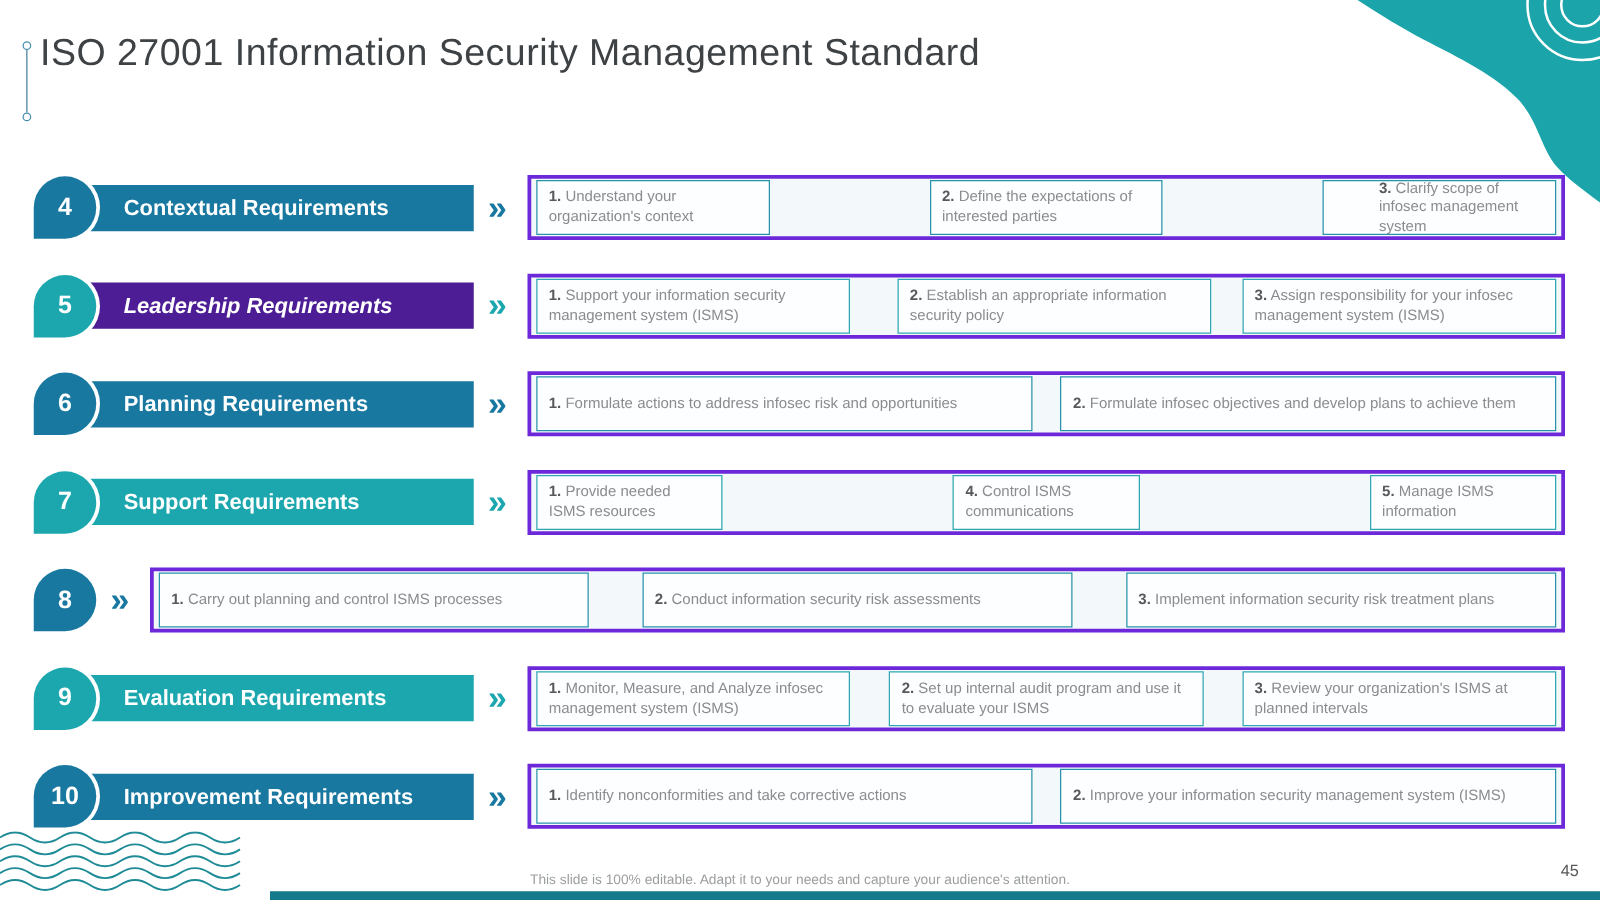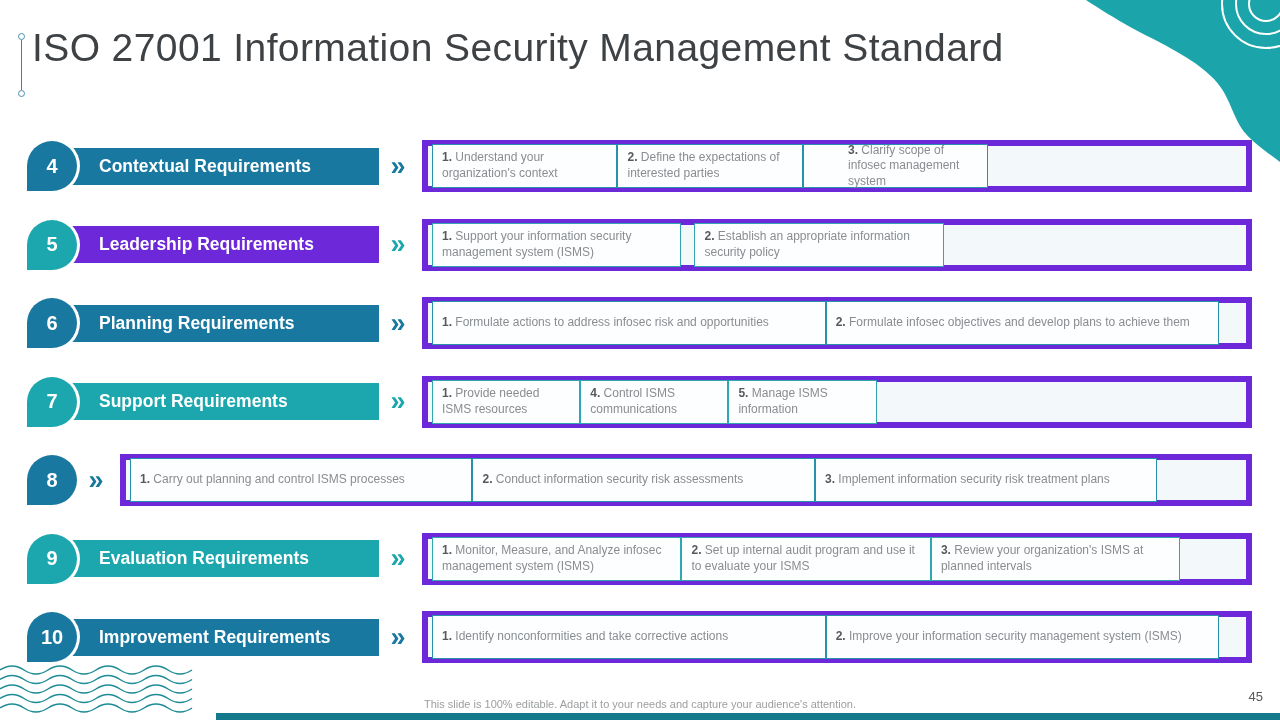--- a/index.html
+++ b/index.html
@@ -13,21 +13,21 @@
     border-left:1.5px solid #44809b;
   }
   .title-accent::before,.title-accent::after{
     content:"";position:absolute;left:-4px;width:5px;height:5px;
     border:1.2px solid #4a8fae;border-radius:50%;background:#fff;
   }
   .title-accent::before{top:-7px;}
   .title-accent::after{bottom:-7px;}
   .page-title{
     position:absolute;left:32px;top:26px;margin:0;
-    font-size:39px;font-weight:400;color:#3e4245;letter-spacing:.4px;
+    font-size:30px;font-weight:400;color:#3e4245;letter-spacing:.4px;
     white-space:nowrap;
   }
   
   .corner-blob{position:absolute;top:0;right:0;}
   
   #rows{position:absolute;top:139px;left:27px;right:28px;}
   .row{display:flex;align-items:center;height:54px;margin-bottom:24.5px;}
   .badge{
     width:50px;height:50px;flex:none;z-index:2;
     border-radius:50% 50% 50% 0;
@@ -39,22 +39,22 @@
     height:37px;width:326px;flex:none;margin-left:-24px;z-index:1;
     display:flex;align-items:center;padding-left:46px;box-sizing:border-box;
     color:#ffffff;font-weight:bold;font-size:17.5px;white-space:nowrap;
   }
   .chev{
     width:38px;flex:none;text-align:center;
     font-size:27px;font-weight:bold;line-height:1;
   }
   .strip{
     flex:1;margin-left:5px;height:52px;box-sizing:border-box;
-    background:#f3f9fb;border:6px solid #6d28d9;
-    display:flex;align-items:center;
+    background:#f3f9fb;border:3px solid #6d28d9;
+    display:flex;align-items:center;justify-content:space-between;
     padding:3px 4px;
   }
   .step{
     background:#fdfeff;border:1.5px solid #2fa6b0;box-sizing:border-box;
     height:44px;display:flex;align-items:center;padding:2px 9px;
   }
   .step-inner{
     width:100%;font-size:12px;line-height:1.3;color:#8a8d90;
   }
   .step-inner b{color:#58595b;font-weight:bold;}
@@ -101,30 +101,33 @@
         <div class="step" style="width: 22.9%; border-color: rgb(40, 146, 172);">
           <div class="step-inner"><b>2.</b> Define the expectations of interested parties</div>
         </div>
         <div class="step" style="width: 22.9%; border-color: rgb(40, 146, 172); padding-left: 44px;">
           <div class="step-inner"><b>3.</b> Clarify scope of infosec management system</div>
         </div>
       </div>
     </div>
     <div class="row">
       <div class="badge" style="background: rgb(28, 167, 174);">5</div>
-      <div class="bar" style="background: #6d28d9;">
+      <div class="bar" style="background: #4c1d95; font-style: italic;">
         <span class="bar-label">Leadership Requirements</span>
       </div>
       <div class="chev" style="color: rgb(28, 167, 174);">»</div>
       <div class="strip">
         <div class="step" style="width: 30.8%; border-color: rgb(47, 166, 176);">
           <div class="step-inner"><b>1.</b> Support your information security management system (ISMS)</div>
         </div>
         <div class="step" style="width: 30.8%; border-color: rgb(47, 166, 176); margin-left: 13px;">
           <div class="step-inner"><b>2.</b> Establish an appropriate information security policy</div>
+        </div>
+        <div class="step" style="width: 30.8%; border-color: rgb(47, 166, 176);">
+          <div class="step-inner"><b>3.</b> Assign responsibility for your infosec management system (ISMS)</div>
         </div>
       </div>
     </div>
     <div class="row">
       <div class="badge" style="background: rgb(24, 120, 160);">6</div>
       <div class="bar" style="background: rgb(24, 120, 160);">
         <span class="bar-label">Planning Requirements</span>
       </div>
       <div class="chev" style="color: rgb(24, 120, 160);">»</div>
       <div class="strip">

